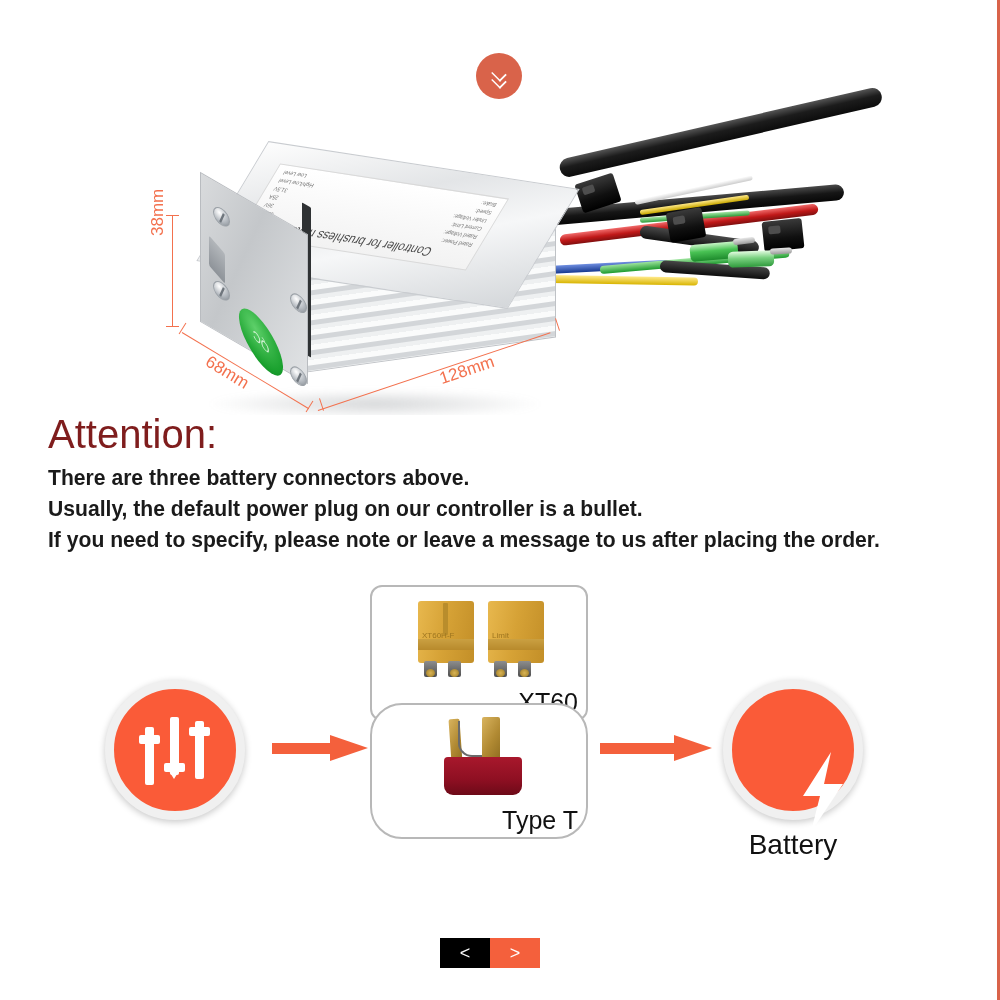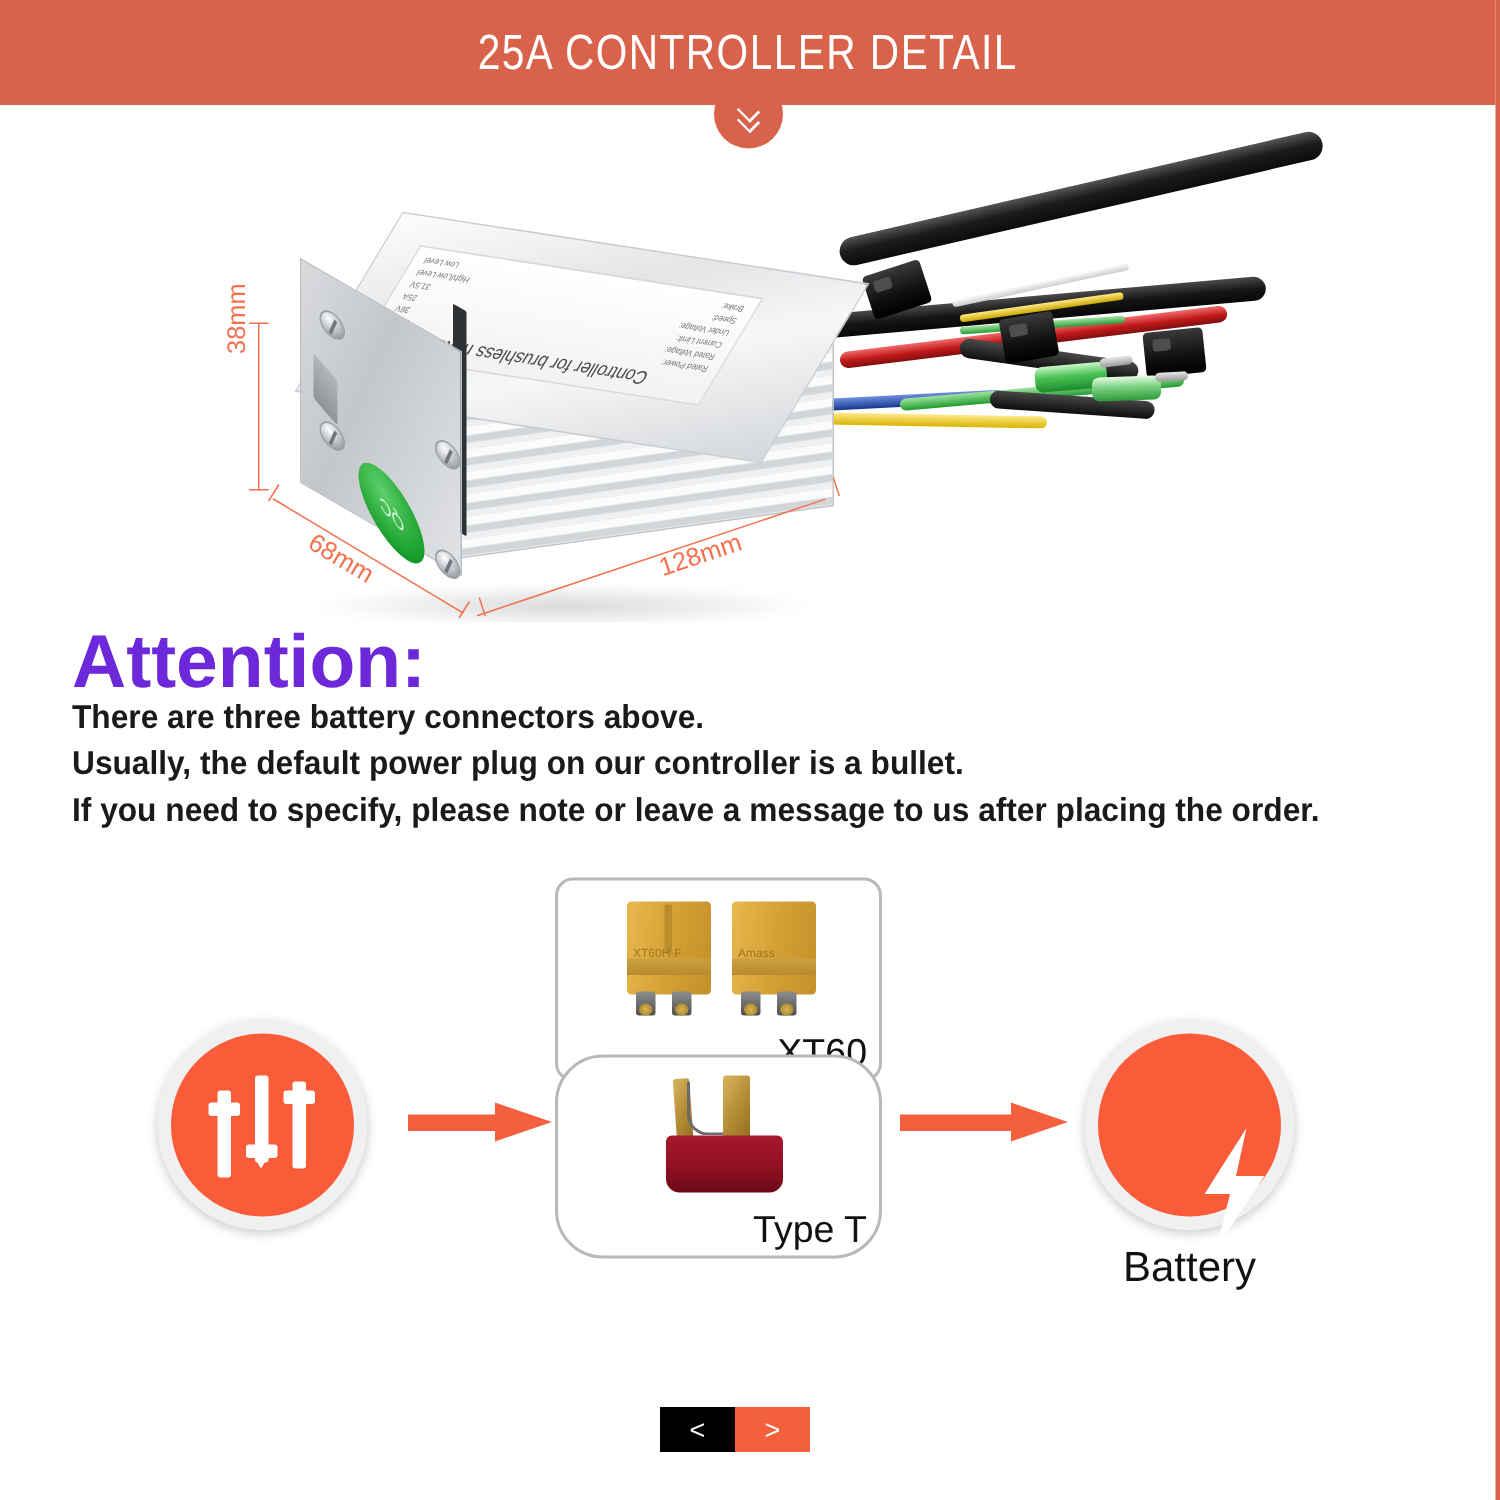--- a/index.html
+++ b/index.html
@@ -238,21 +238,21 @@
   }
   .shadow-blur {
     position: absolute; left: 210px; top: 320px; width: 330px; height: 28px;
     background: radial-gradient(ellipse at center, rgba(120,125,130,.30), rgba(255,255,255,0) 72%);
     filter: blur(3px);
   }
 
   
   .attention-title {
     position: absolute; left: 48px; top: 412px;
-    font-size: 50px; color: #6d28d9; font-weight: 700;
+    font-size: 40px; color: #7f1d1d; font-weight: 400;
     font-family: "Liberation Sans", sans-serif;
   }
   .attn-lines {
     position: absolute; left: 48px; top: 462px; width: 900px; font-weight: bold;
   }
   .attn-lines p {
     font-size: 22px; color: #1a1a1a; line-height: 31px;
     font-family: "Liberation Sans", sans-serif;
     transform: scaleX(0.96); transform-origin: left center;
   }
@@ -415,23 +415,20 @@
     font-family: "Liberation Sans", sans-serif;
   }
   .pg-prev { background: #000000; }
   .pg-next { background: #F4603C; }
 </style>
 </head>
 <body>
 
 <div id="page">
 
-  <div class="banner">
-    <div class="banner-title">25A CONTROLLER DETAIL</div>
-  </div>
   <div class="chevron-badge">
     <div class="chev-wrap">
       <div class="chev c1"></div>
       <div class="chev c2"></div>
     </div>
   </div>
 
   <div class="photo">
 
     <div class="wire sleeve-main"></div>
@@ -552,21 +549,21 @@
     <div class="conn-box" id="conn-xt60">
       <div class="xt-body xt-left">
         <div class="xt-slot"></div>
         <div class="xt-ridge"></div>
         <div class="xt-txt">XT60H-F</div>
       </div>
       <div class="xt-pin" style="left:52px;"></div>
       <div class="xt-pin" style="left:76px;"></div>
       <div class="xt-body xt-right">
         <div class="xt-ridge"></div>
-        <div class="xt-txt">Amass</div>
+        <div class="xt-txt">Limit</div>
       </div>
       <div class="xt-pin" style="left:122px;"></div>
       <div class="xt-pin" style="left:146px;"></div>
       <div class="conn-name">XT60</div>
     </div>
 
     <div class="conn-box" id="conn-typet">
       <div class="tt-blade tt-b1"></div>
       <div class="tt-wire"></div>
       <div class="tt-blade tt-b2"></div>

